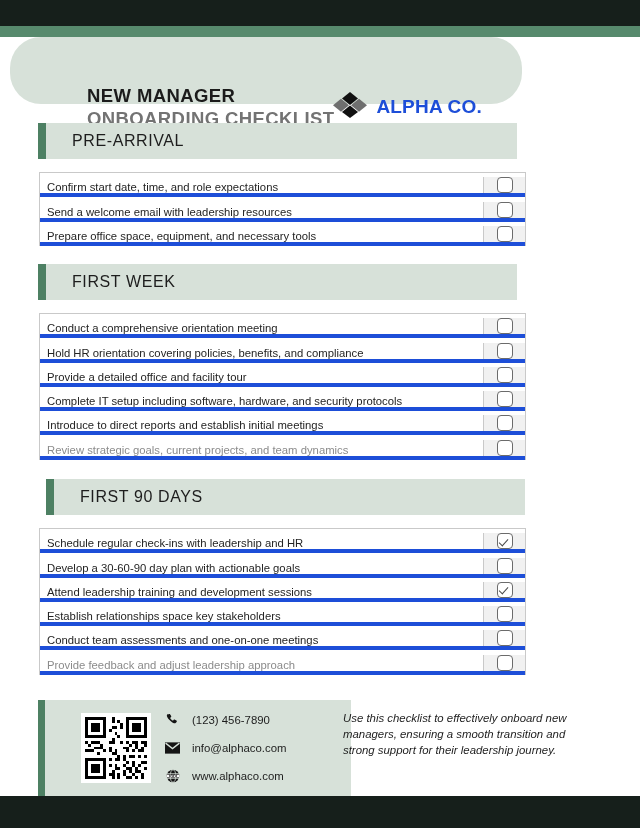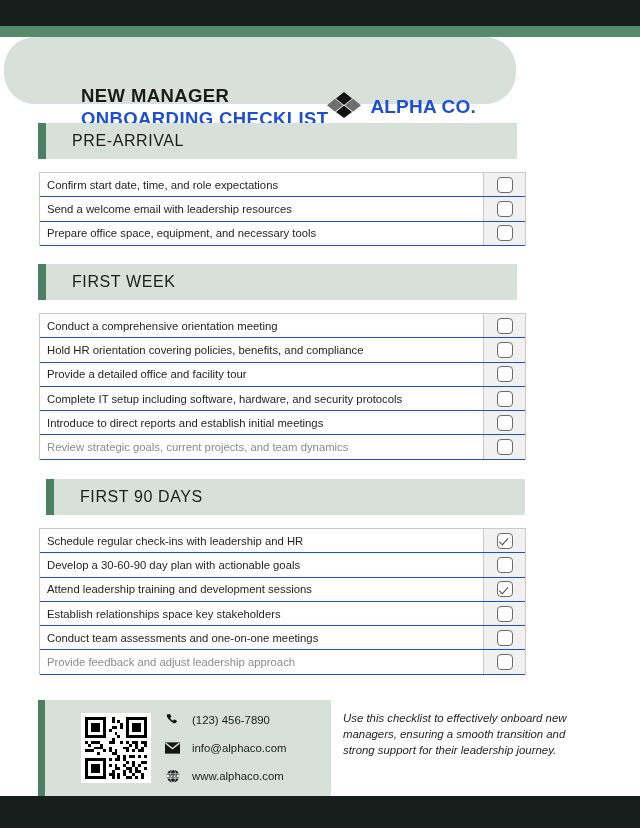--- a/index.html
+++ b/index.html
@@ -23,42 +23,42 @@
     background: #161f1b;
   }
   .top-green {
     position: absolute;
     left: 0; top: 26px;
     width: 640px; height: 11px;
     background: #578a6d;
   }
   .header-band {
     position: absolute;
-    left: 4px; top: 37px;
+    left: 10px; top: 37px;
     width: 512px; height: 67px;
     background: #d7e1d9;
     border-radius: 31px;
   }
   .header-title-block {
     position: absolute;
     left: 77px; top: 47px;
   }
   .title-line1 {
     font-size: 18.5px;
     font-weight: bold;
     letter-spacing: 0.4px;
     color: #1b1b1b;
     line-height: 23px;
     white-space: nowrap;
   }
   .title-line2 {
     font-size: 18.5px;
     font-weight: bold;
     letter-spacing: 0.4px;
-    color: #1d4ed8;
+    color: #737373;
     line-height: 23px;
     white-space: nowrap;
   }
 
   
   .brand {
     position: absolute;
     right: 40px; top: 55px;
     display: flex;
     align-items: center;
@@ -103,24 +103,25 @@
   .table {
     position: absolute;
     left: 39px;
     width: 487px;
     border: 1px solid #c9c9c9;
     border-bottom: none;
     box-sizing: border-box;
   }
   .row {
     display: flex;
-    border-bottom: 1px solid #1d4ed8;
+    border-bottom: 4px solid #1d4ed8;
     height: 24.3px;
     box-sizing: border-box;
     background: #ffffff;
+    align-items: flex-end;
   }
   .row-label {
     flex: 1;
     display: flex;
     align-items: center;
     padding-left: 7px;
     font-size: 11.3px;
     color: #242424;
     white-space: nowrap;
     overflow: hidden;
@@ -153,20 +154,21 @@
     border-bottom: 1.4px solid #4a4a4a;
     transform: rotate(42deg);
   }
 
   
   .footer-card {
     position: absolute;
     left: 38px; top: 700px;
     width: 293px; height: 96px;
     background: #d7e1d9;
+    padding-left: 20px;
   }
   .footer-accent {
     position: absolute;
     left: 0; top: 0;
     width: 7px; height: 96px;
     background: #4d8063;
   }
   .qr {
     position: absolute;
     left: 43px; top: 13px;

